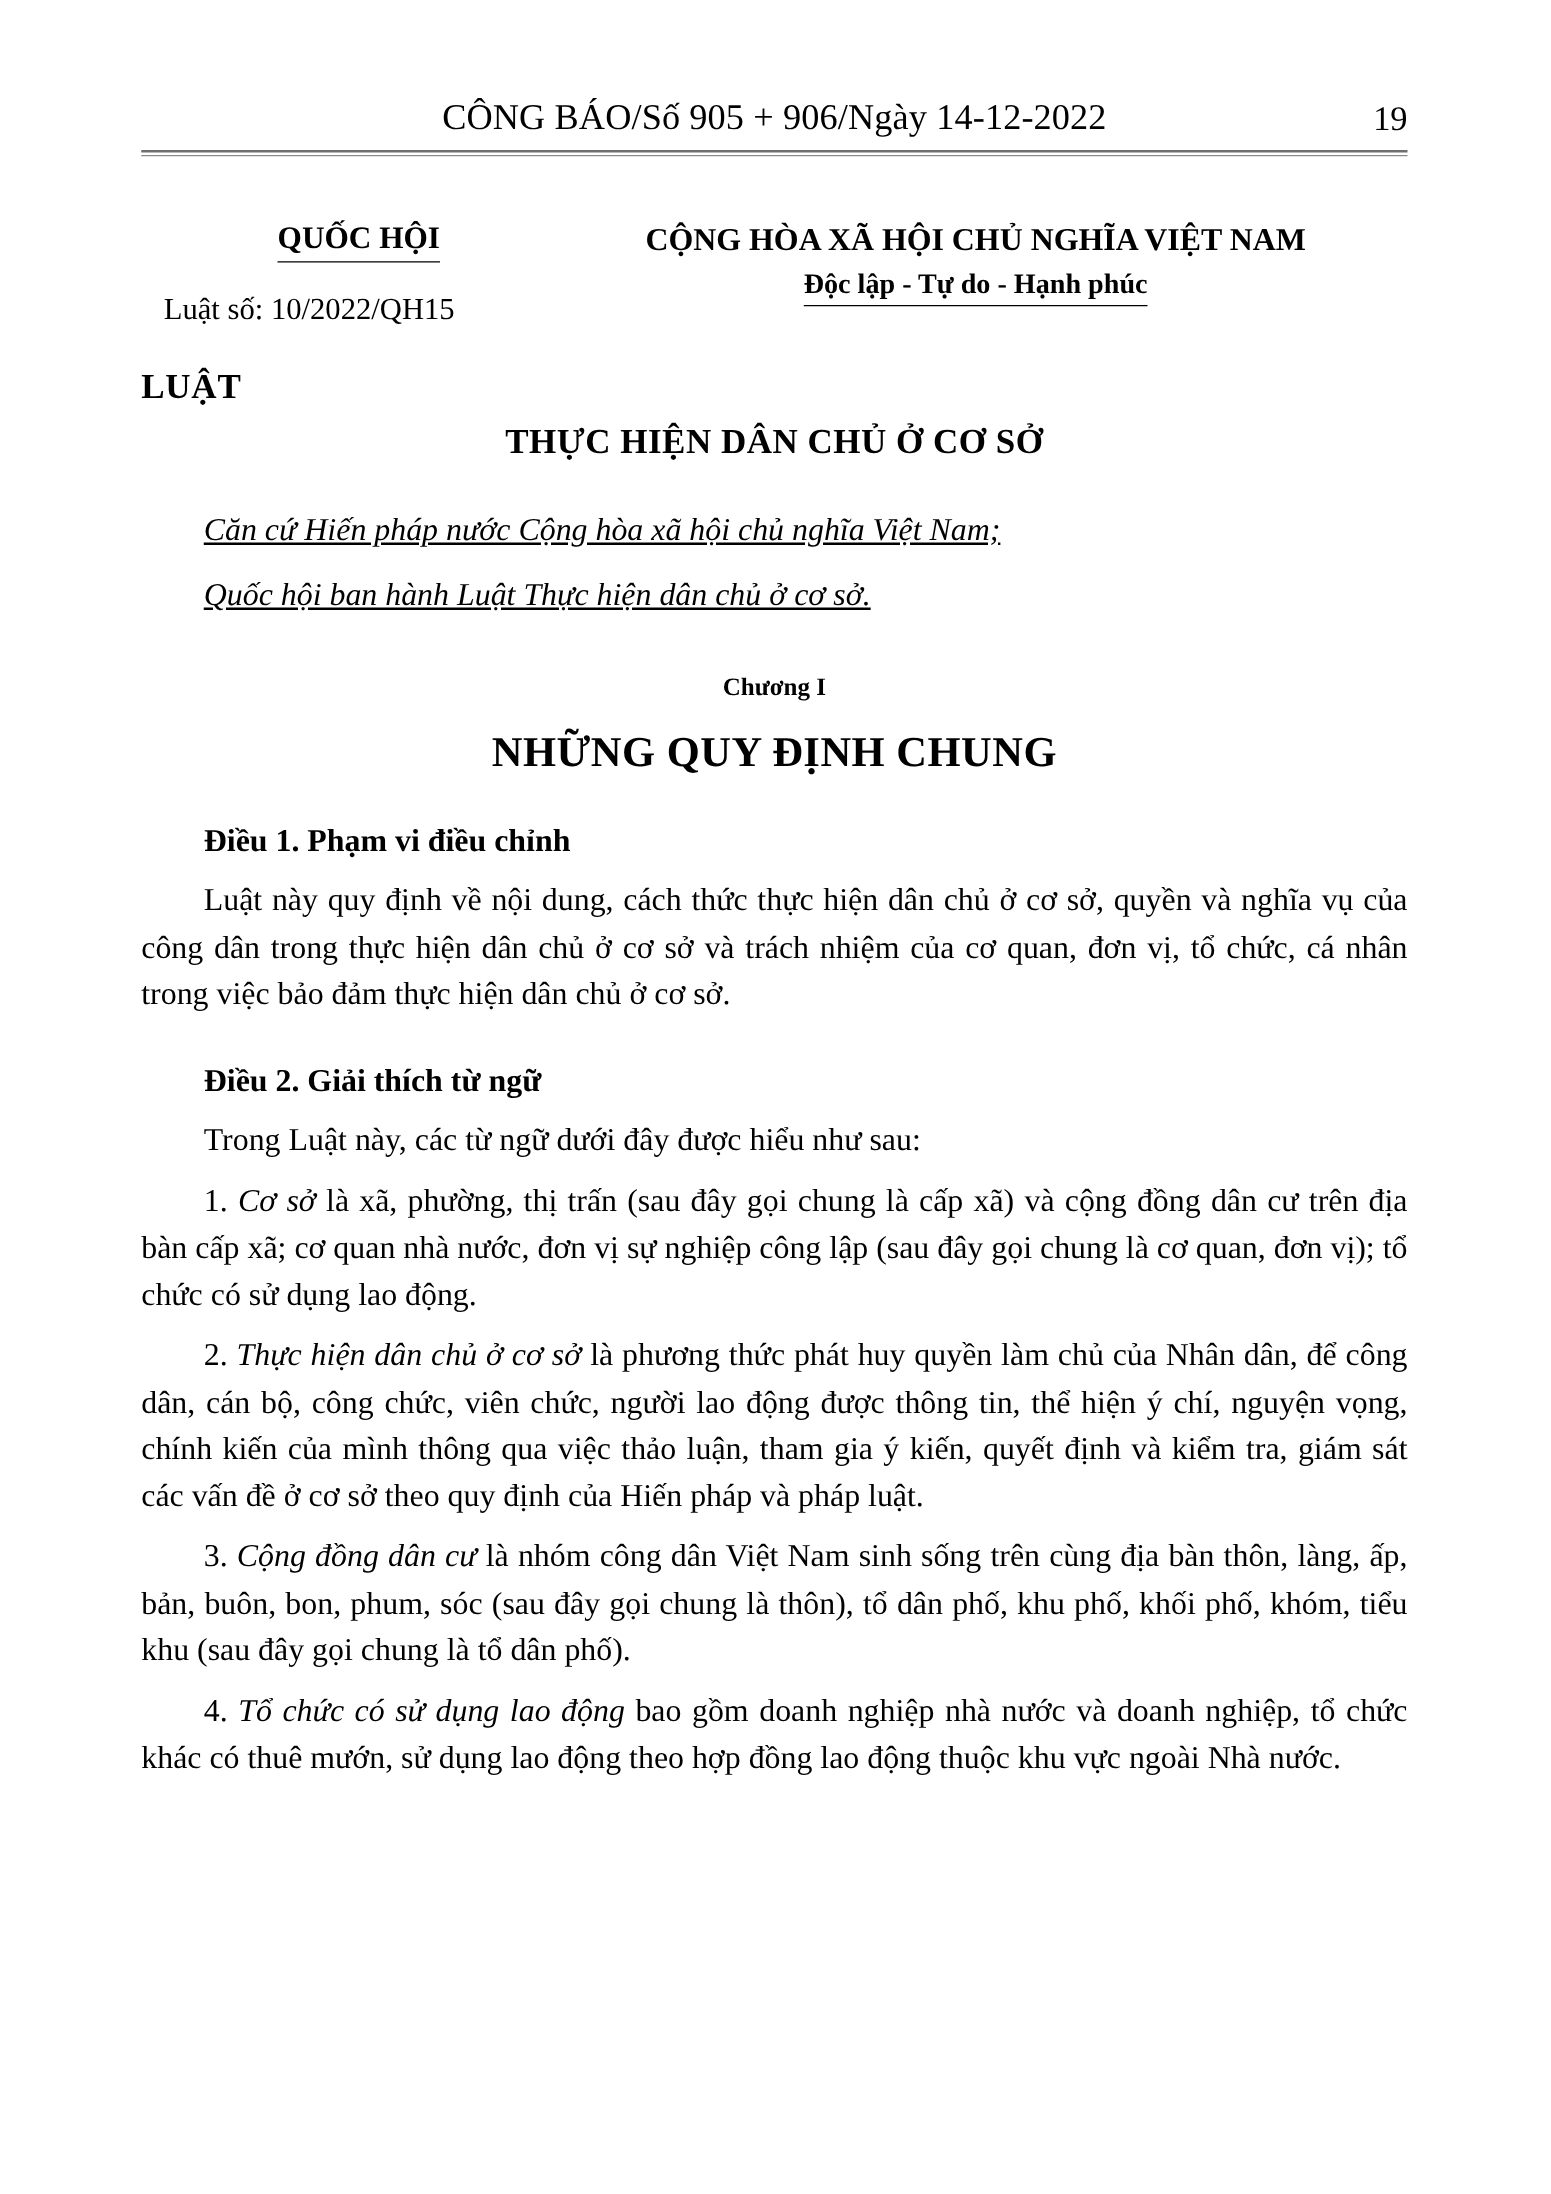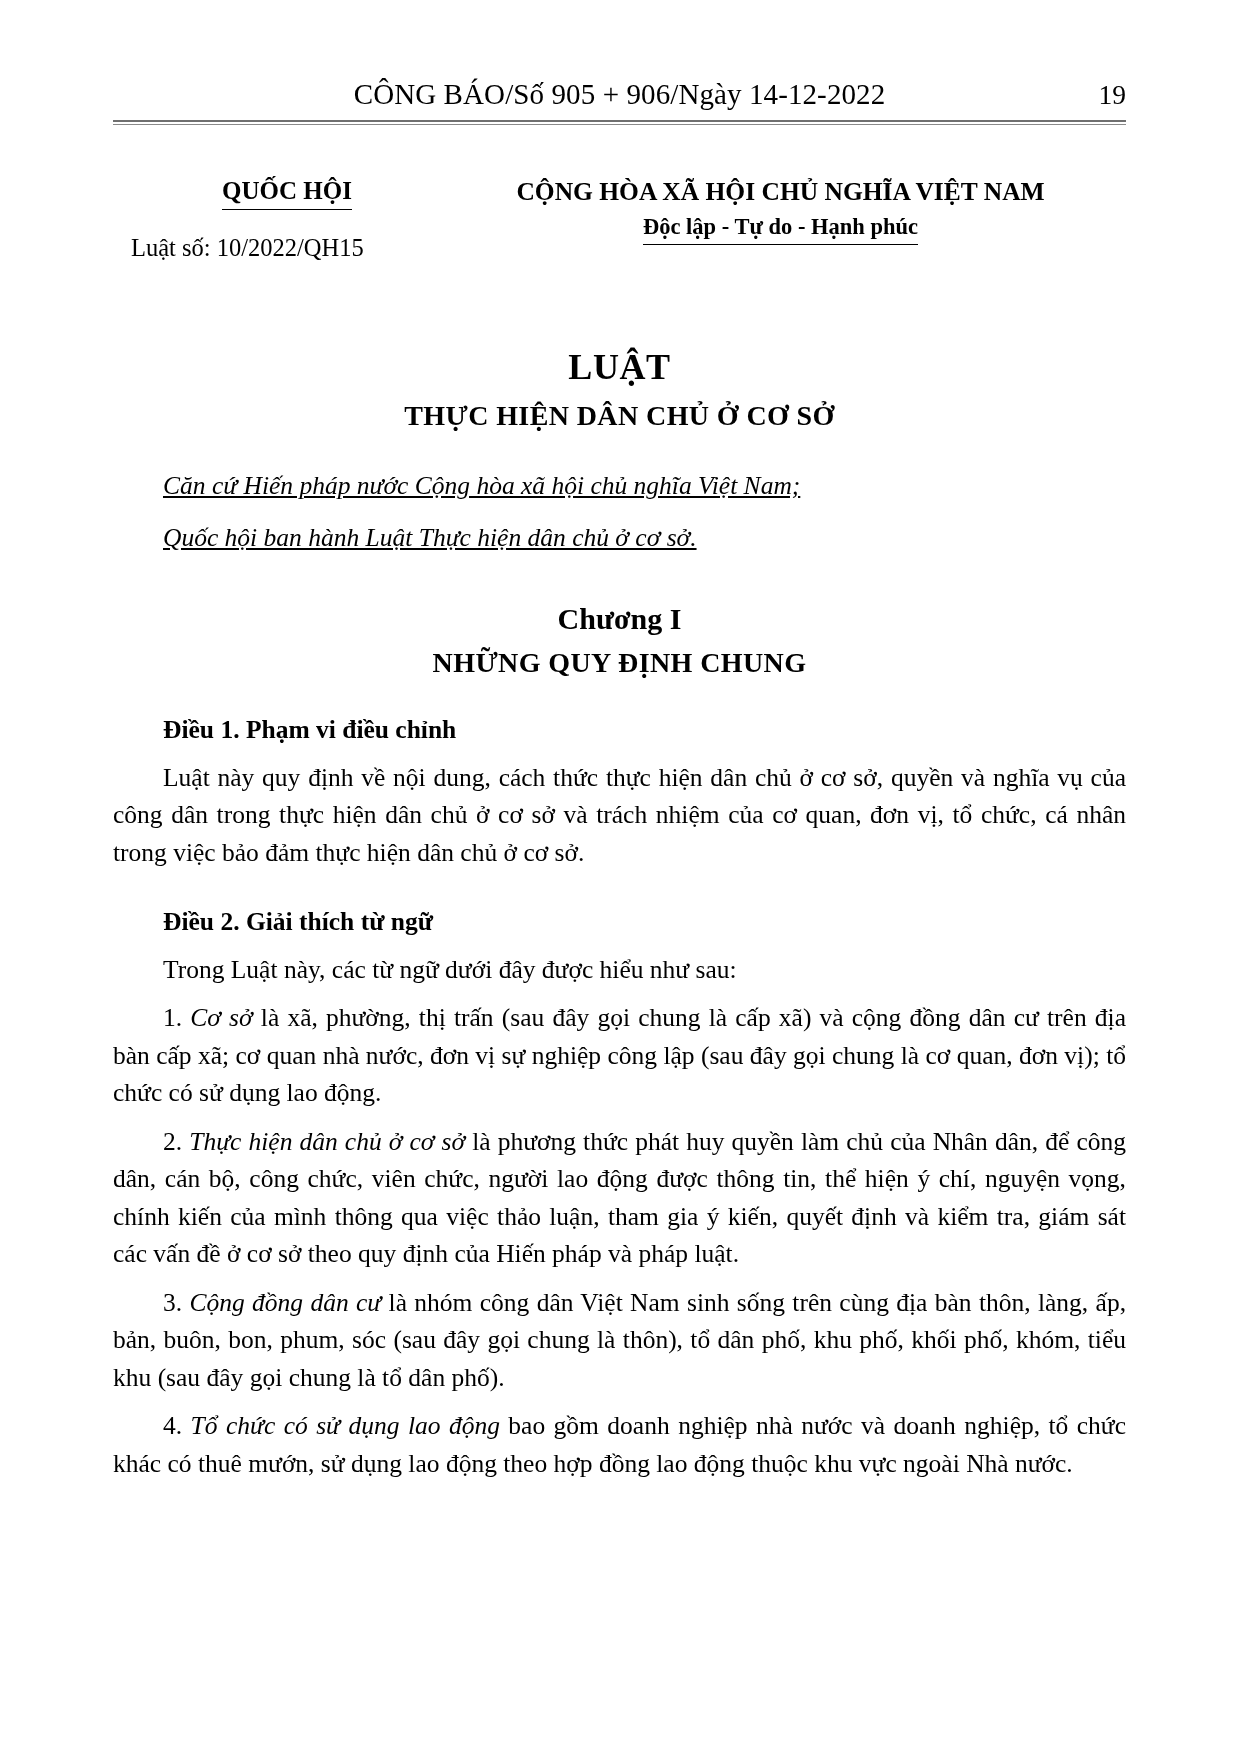--- a/index.html
+++ b/index.html
@@ -104,24 +104,22 @@
   }
   .lawno {
     font-size: 24.5px;
     text-align: left;
     margin-top: 22px;
     line-height: 1.3;
   }
 
   
   .doc-title {
-    text-align: center;
-    font-weight: bold;
-    font-size: 36px;
-    margin-top: 52px;
+    font-weight: bold;
+    font-size: 28px;
     letter-spacing: .6px;
   }
   .doc-subtitle {
     text-align: center;
     font-weight: bold;
     font-size: 28px;
     margin-top: 12px;
     letter-spacing: .4px;
   }
 
@@ -135,29 +133,29 @@
     font-size: 25.5px;
     margin: 0 0 15px 0;
     text-indent: 50px;
     line-height: 1.45;
   }
 
   
   .chapter {
     text-align: center;
     font-weight: bold;
-    font-size: 30px;
+    font-size: 20px;
     margin-top: 42px;
     line-height: 1.35;
   }
   .chapter-title {
     text-align: center;
     font-weight: bold;
-    font-size: 28px;
-    margin-top: 8px;
+    font-size: 34px;
+    margin-top: 20px;
     letter-spacing: .4px;
   }
 
   
   .article-heading {
     font-weight: bold;
     font-size: 25.5px;
     margin-top: 34px;
     text-indent: 50px;
     line-height: 1.35;

